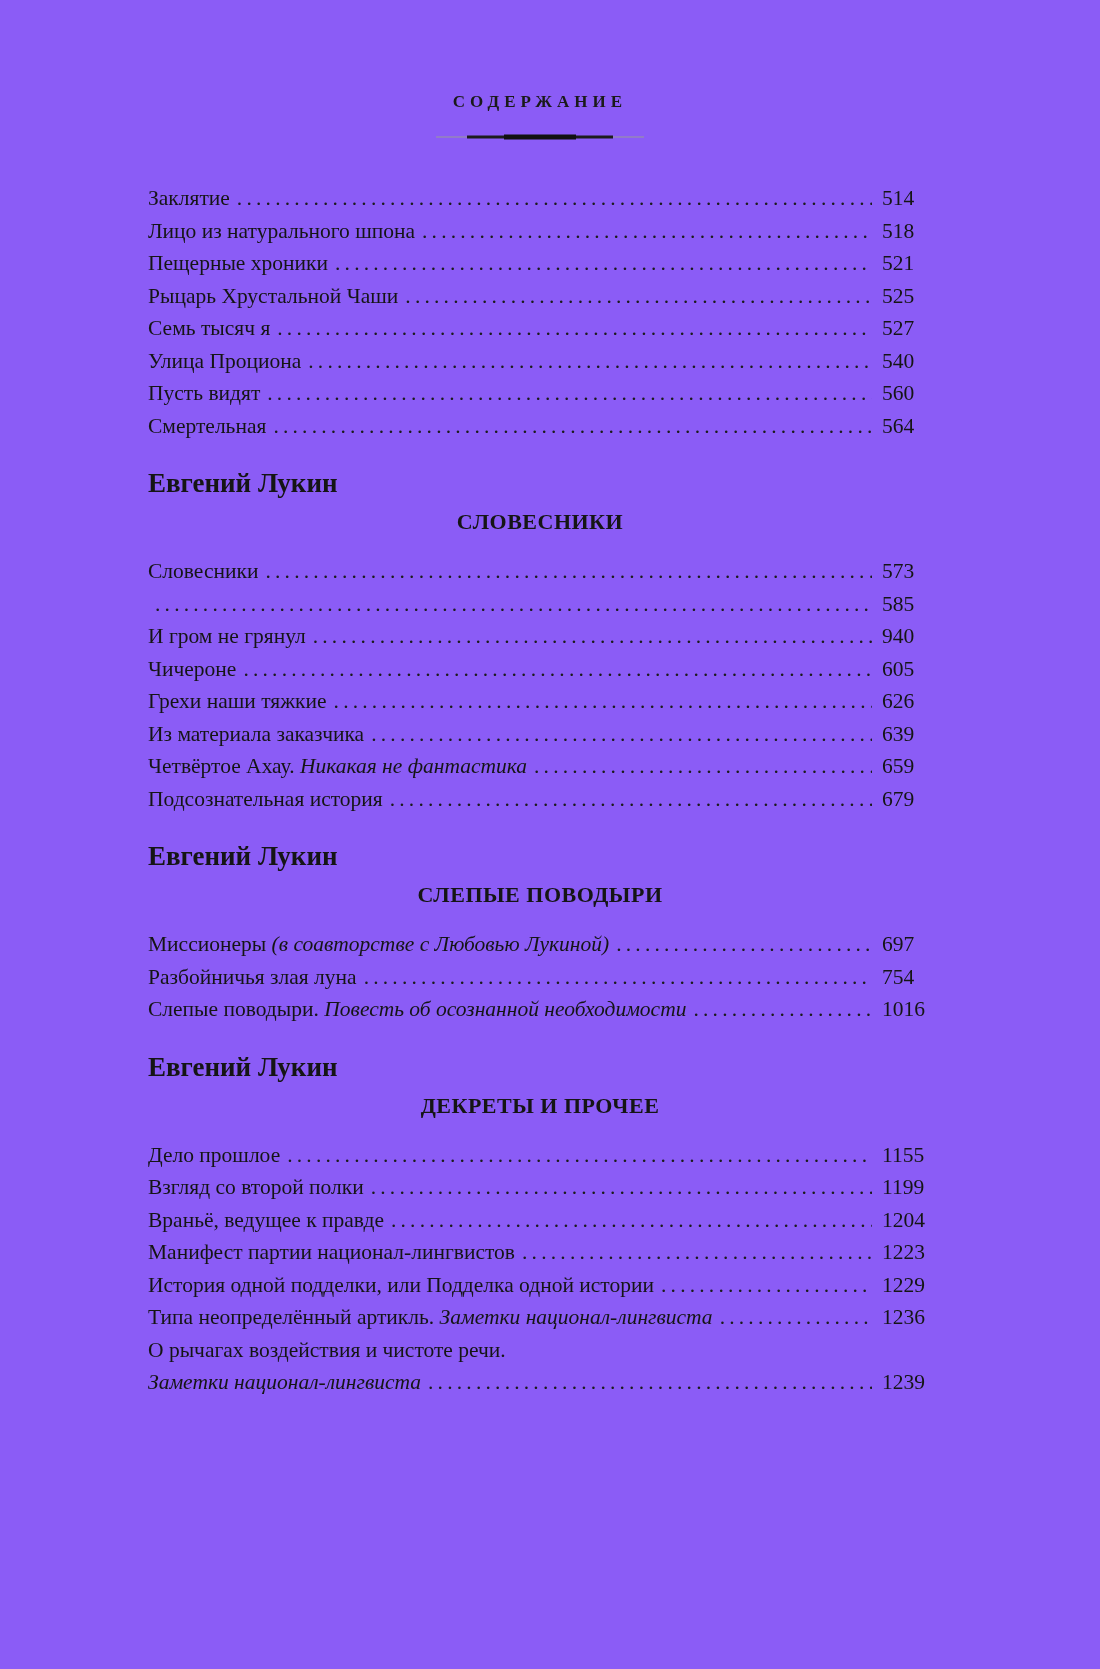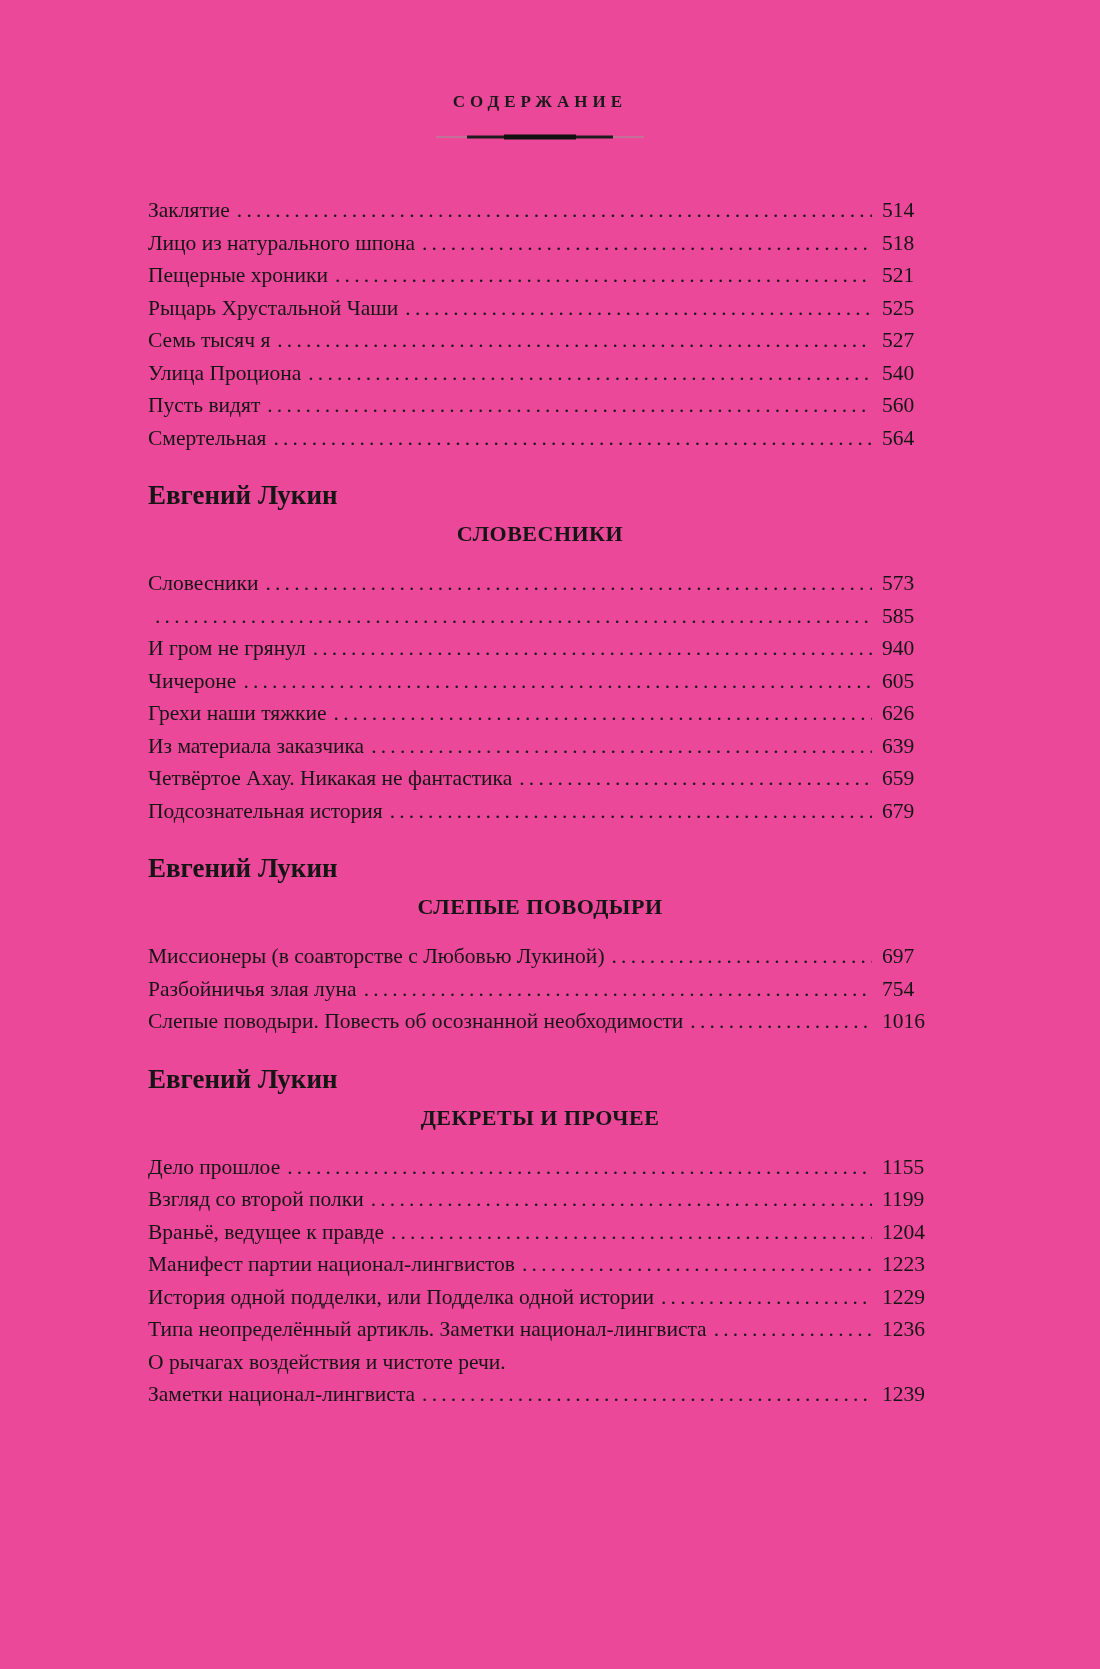--- a/index.html
+++ b/index.html
@@ -4,21 +4,21 @@
 <style>
   html, body {
     margin: 0;
     padding: 0;
     background: #ffffff;
   }
   .page {
     position: relative;
     width: 1100px;
     height: 1669px;
-    background: #ec4899;
+    background: #8b5cf6;
     color: #151515;
     font-family: "Liberation Serif", serif;
     overflow: hidden;
   }
   .content {
     position: absolute;
     left: 148px;
     top: 92px;
     width: 784px;
   }
@@ -40,21 +40,21 @@
   .divider .bar {
     position: absolute;
     top: 50%;
     left: 50%;
     transform: translate(-50%, -50%);
   }
   .divider .bar.thin   { width: 100%; height: 1px; background: #9a9a9a; }
   .divider .bar.mid    { width: 146px; height: 3px; background: #1c1c1c; }
   .divider .bar.thick  { width: 72px;  height: 5px; background: #111111; }
 
-  .entry-list { margin-top: 54px; }
+  .entry-list { margin-top: 42px; }
   .section { margin-top: 26px; }
   .section .entry-list { margin-top: 18px; }
 
   .author {
     text-align: left;
     font-weight: bold;
     font-size: 27px;
     line-height: 30px;
     margin-top: 22px;
   }
@@ -68,21 +68,21 @@
   }
 
   .row {
     display: flex;
     align-items: baseline;
     font-size: 21.5px;
     line-height: 32.5px;
     white-space: nowrap;
   }
   .row .entry-title { flex: 0 0 auto; }
-  .row .entry-title .it { }
+  .row .entry-title .it { font-style: italic; }
   .leader {
     flex: 1 1 auto;
     overflow: hidden;
     white-space: nowrap;
     margin: 0 10px 0 7px;
     letter-spacing: 4.2px;
     color: #1b1b1b;
   }
   .leader::after {
     content: "..........................................................................................................................................................";

